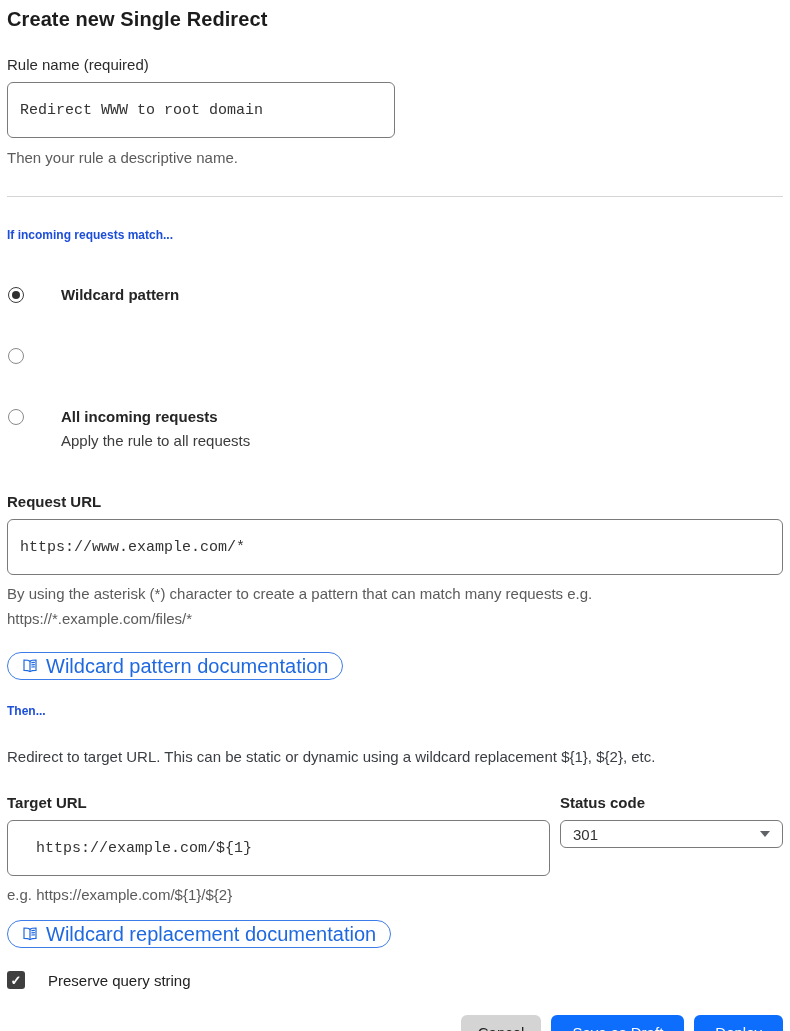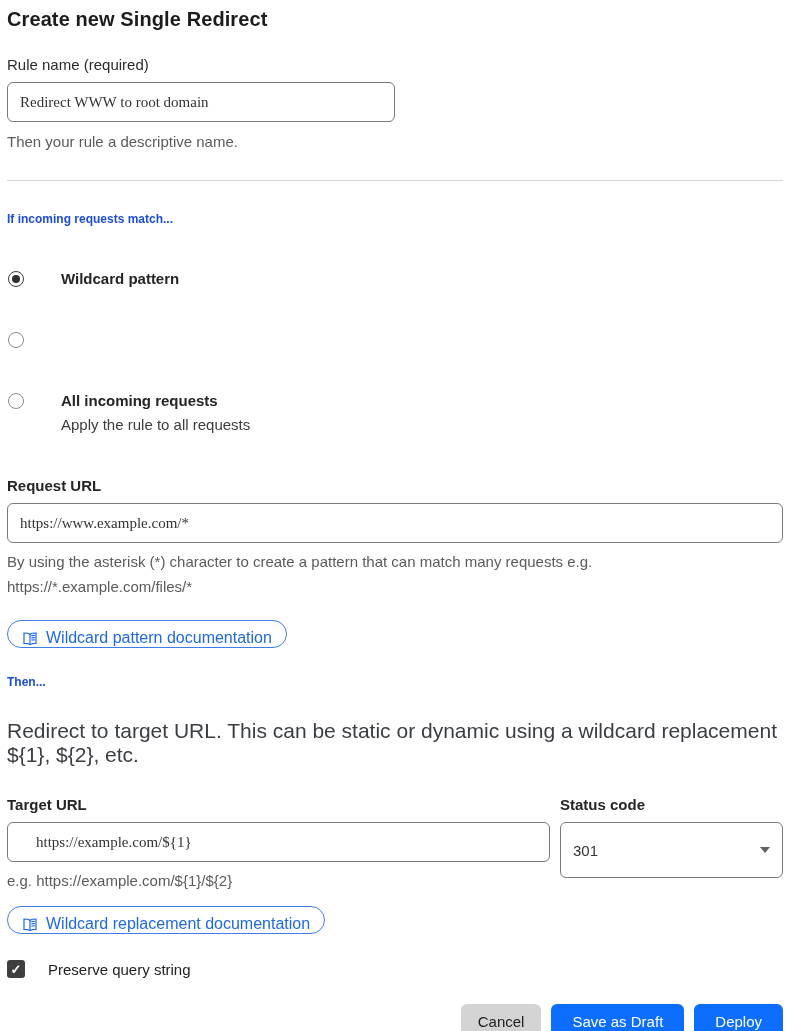--- a/index.html
+++ b/index.html
@@ -16,23 +16,23 @@
     font-size: 20px; font-weight: 700; color: #1c1c1c;
     letter-spacing: .1px;
   }
 
   .field-label {
     font-size: 15px; color: #2b2b2b; margin-top: 25px; margin-bottom: 9px;
   }
   .field-label.semibold { font-weight: 700; color: #252525; }
 
   input.text-input {
-    height: 40px; border: 1px solid #7a7a7a; border-radius: 6px;
+    height: 56px; border: 1px solid #7a7a7a; border-radius: 6px;
     padding: 0 12px; font-size: 15px; color: #333;
-    font-family: Liberation Serif, serif;
+    font-family: Liberation Mono, monospace;
     background: #fff; outline: none; display:block;
   }
   .rule-name-input { width: 388px; }
   .full-width { width: 776px; }
 
   .help-text { font-size: 15px; color: #5b5b5b; margin-top: 7px; line-height: 25px; }
 
   hr.divider { border: none; border-top: 1px solid #d5d5d5; margin-top: 26px; }
 
   h2.section-heading { font-size: 12px; font-weight: 700; color: #1d4ed8; margin-top: 31px; }
@@ -47,36 +47,36 @@
   .radio.on { border: 1px solid #3c3c3c; }
   .radio.on::after {
     content: ""; position: absolute; left: 3px; top: 3px;
     width: 8px; height: 8px; border-radius: 50%; background: #2f2f2f;
   }
   .radio-texts { margin-left: 25px; }
   .radio-label { font-size: 15px; font-weight: 700; color: #252525; }
   .radio-desc { font-size: 15px; color: #3c3c3c; margin-top: 7px; }
 
   .doc-pill {
-    display: inline-flex; align-items: flex-end; gap: 8px;
+    display: inline-flex; align-items: center; gap: 8px;
     height: 28px; padding: 0 14px; margin-top: 21px;
     border: 1px solid #3d7de9; border-radius: 14px;
-    background: #fff; color: #1f69e0; font-size: 16px;
+    background: #fff; color: #1f69e0; font-size: 20px;
     font-family: "Liberation Sans", sans-serif; cursor: pointer;
   }
   .doc-pill svg { display:block; }
 
-  .then-desc { font-size: 21px; color: #3a3e43; margin-top: 30px; }
+  .then-desc { font-size: 15px; color: #3a3e43; margin-top: 30px; }
 
   .two-col { display: flex; margin-top: 0; }
   .col-target { width: 543px; }
   .col-status { width: 223px; margin-left: 10px; }
 
   .select-box {
-    height: 56px; border: 1px solid #7a7a7a; border-radius: 6px;
+    height: 28px; border: 1px solid #7a7a7a; border-radius: 6px;
     display: flex; align-items: center; justify-content: space-between;
     padding: 12px 12px; font-size: 15px; color: #333; background:#fff; cursor: pointer;
   }
   .caret {
     width: 0; height: 0; border-left: 5px solid transparent;
     border-right: 5px solid transparent; border-top: 6px solid #5f6368;
   }
 
   .checkbox-row { display: flex; align-items: center; margin-top: 23px; cursor: pointer; }
   .checkbox {

